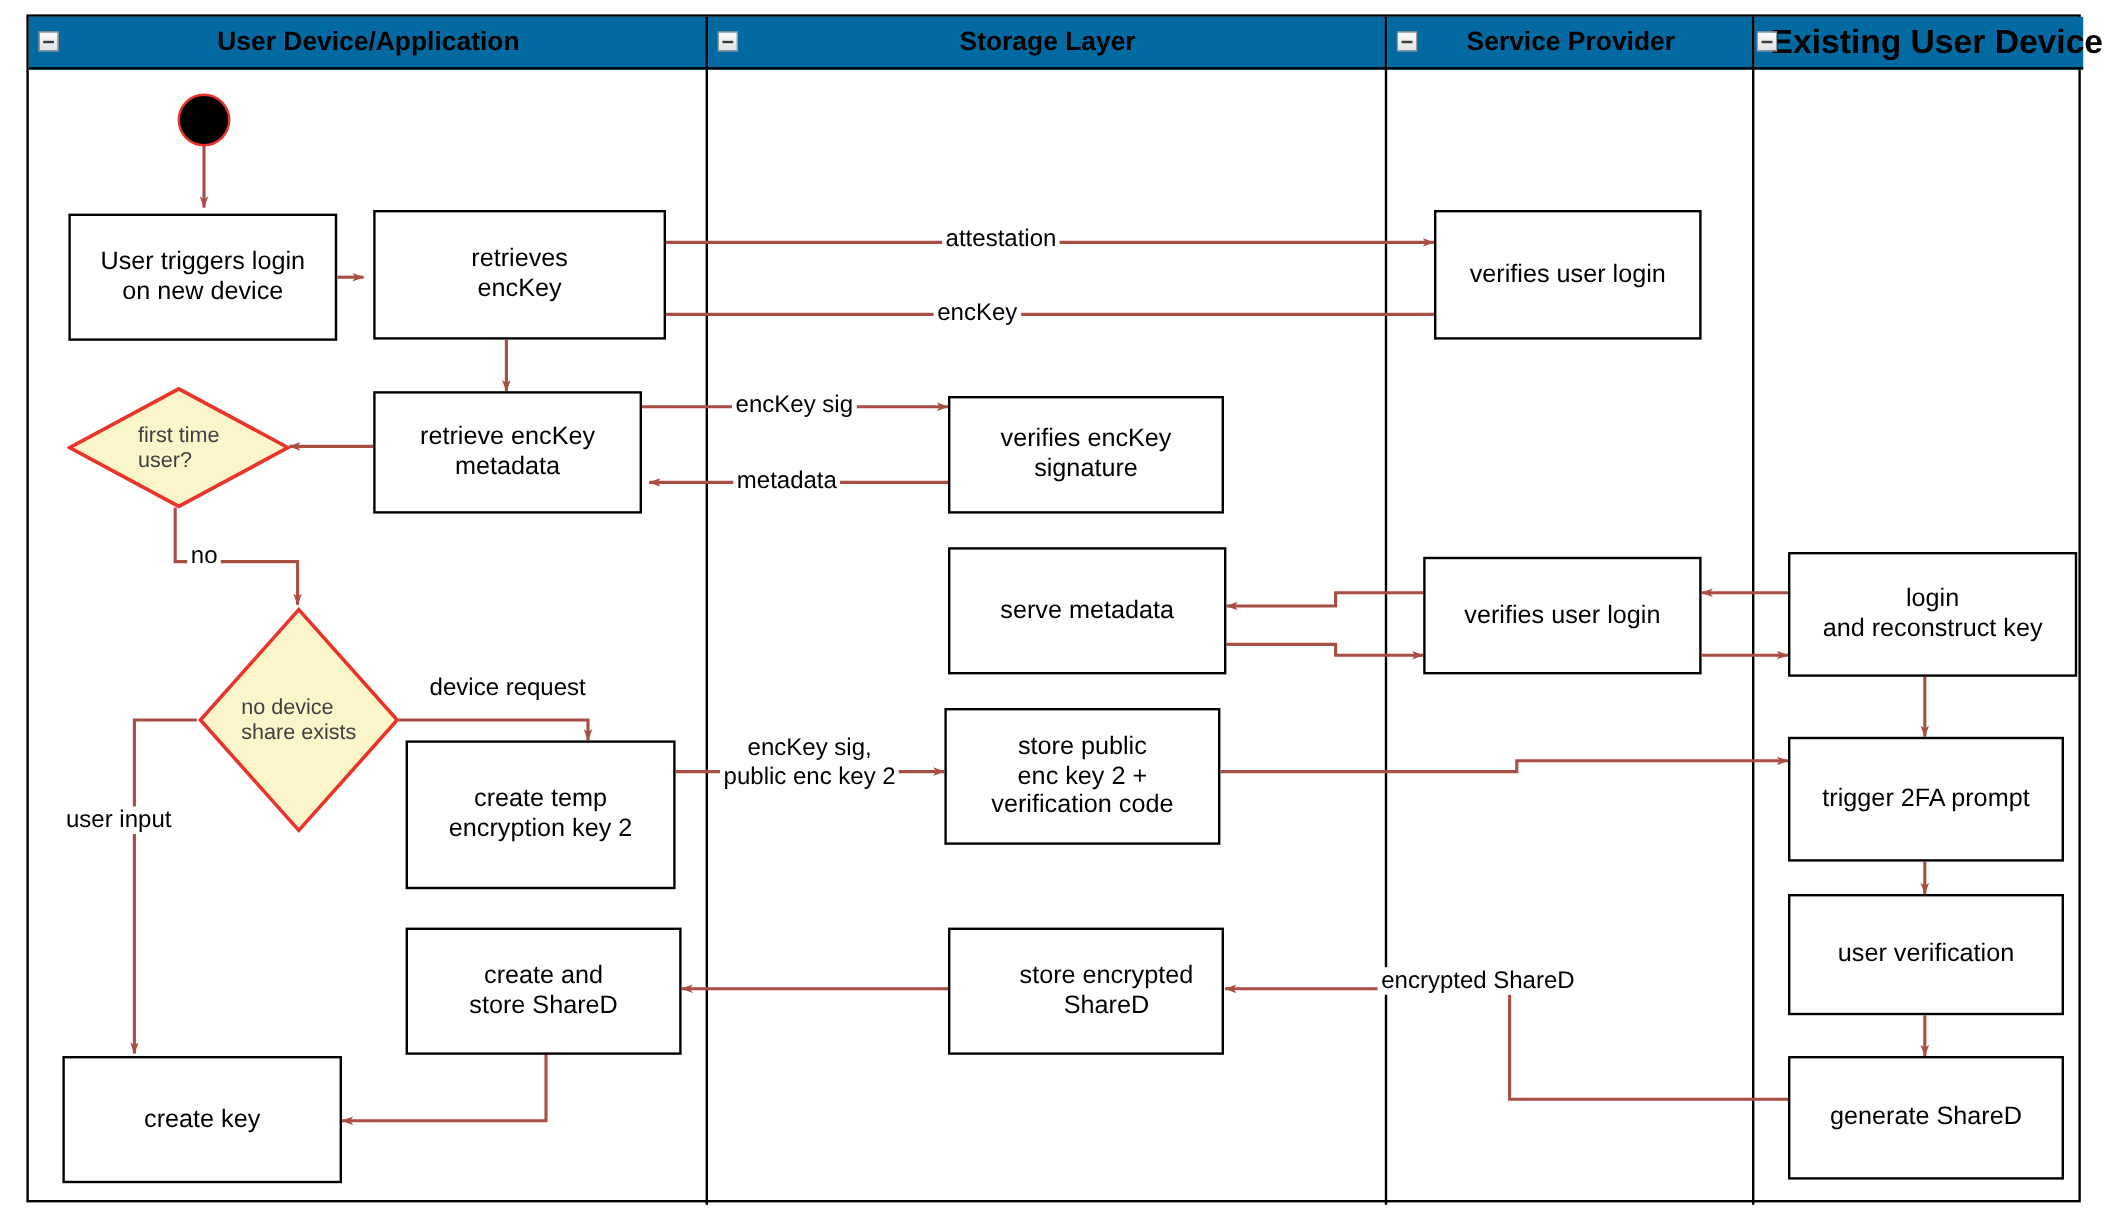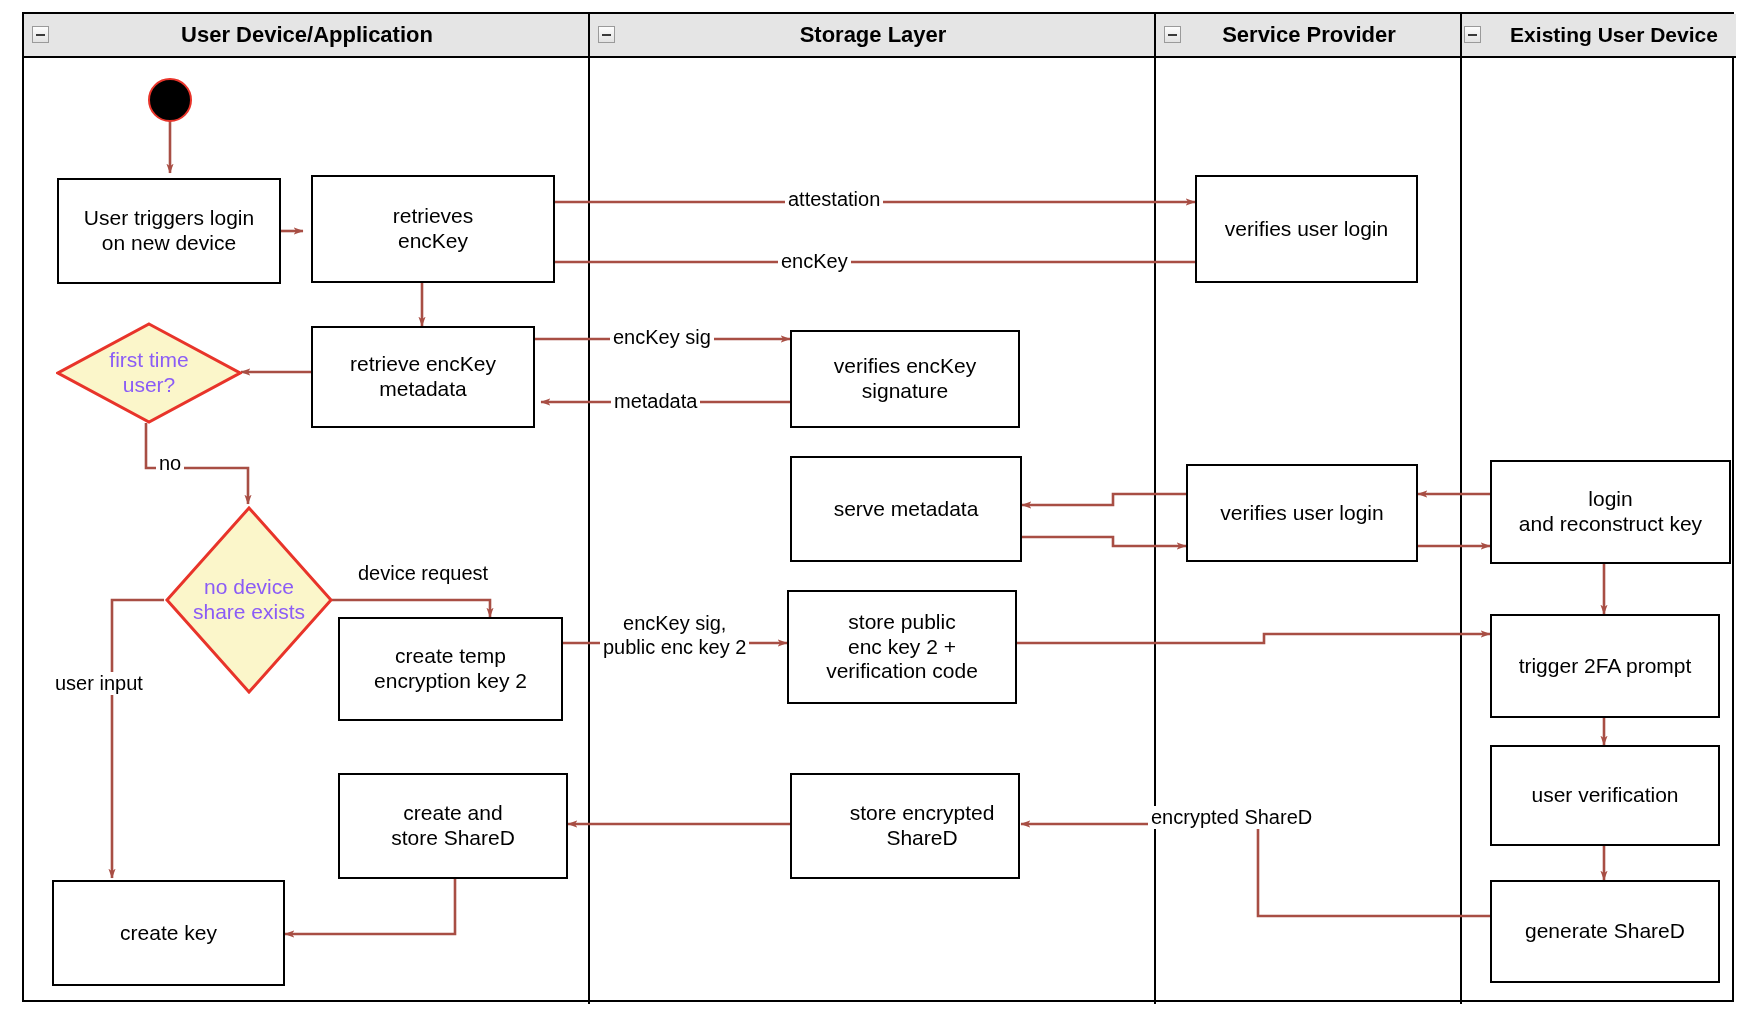--- a/index.html
+++ b/index.html
@@ -21,21 +21,21 @@
     left: 22px; top: 12px;
     width: 1712px; height: 990px;
     border: 2px solid #000000;
     background: #ffffff;
   }
   .lane-header {
     position: absolute;
     top: 0;
     height: 44px;
     border-bottom: 2px solid #000000;
-    background: #e5e5e5;
+    background: #0369a1;
     display: flex;
     align-items: center;
     justify-content: center;
   }
   .lane-header .lane-title {
     font-size: 22px;
     font-weight: bold;
     color: #000000;
     text-align: center;
     white-space: nowrap;
@@ -85,24 +85,23 @@
   .diamond-shape {
     position: absolute;
     inset: 0;
   }
   .diamond-label {
     position: absolute;
     inset: 0;
     display: flex;
     align-items: center;
     justify-content: center;
-    text-align: center;
-    font-size: 21px;
+    font-size: 18px;
     line-height: 1.18;
-    color: #8b5cf6;
+    color: #404040;
     white-space: pre-line;
     pointer-events: none;
   }
   
   .start-node {
     position: absolute;
     width: 44px; height: 44px;
     border-radius: 50%;
     background: #000000;
     border: 2px solid #e8342a;
@@ -142,21 +141,21 @@
       <span class="lane-title">Storage Layer</span>
     </div>
 
     <div class="lane-header" style="left:1132px; width:306px;">
       <span class="collapse-icon"></span>
       <span class="lane-title">Service Provider</span>
     </div>
 
     <div class="lane-header" style="left:1438px; width:274px;">
       <span class="collapse-icon" style="left:2px;"></span>
-      <span class="lane-title" style="font-size:21px; margin-left:30px;">Existing User Device</span>
+      <span class="lane-title" style="font-size:28px; margin-left:30px;">Existing User Device</span>
     </div>
 
     <div class="lane-divider" style="left:564px;"></div>
     <div class="lane-divider" style="left:1130px;"></div>
     <div class="lane-divider" style="left:1436px;"></div>
   </div>
 
   <svg class="edges" viewBox="0 0 1756 1026">
     <defs>
       <marker id="arrow" markerWidth="11" markerHeight="11" refX="9.4" refY="4" orient="auto" markerUnits="userSpaceOnUse">
@@ -233,21 +232,21 @@
   </div>
 
   <div class="diamond-wrap" style="left:164px; top:505px; width:170px; height:190px;">
     <svg class="diamond-shape" viewBox="0 0 170 190" preserveAspectRatio="none">
       <polygon points="85,3 167,95 85,187 3,95" fill="#fbf6ca" stroke="#e8342a" stroke-width="3"></polygon>
     </svg>
     <div class="diamond-label">no device
 share exists</div>
   </div>
 
-  <div class="node" style="left:338px; top:617px; width:225px; height:104px;">create temp
+  <div class="node" style="left:338px; top:617px; width:225px; height:124px;">create temp
 encryption key 2</div>
 
   <div class="node" style="left:338px; top:773px; width:230px; height:106px;">create and
 store ShareD</div>
 
   <div class="node" style="left:52px; top:880px; width:233px; height:106px;">create key</div>
 
   <div class="node" style="left:790px; top:330px; width:230px; height:98px;">verifies encKey
 signature</div>
 

